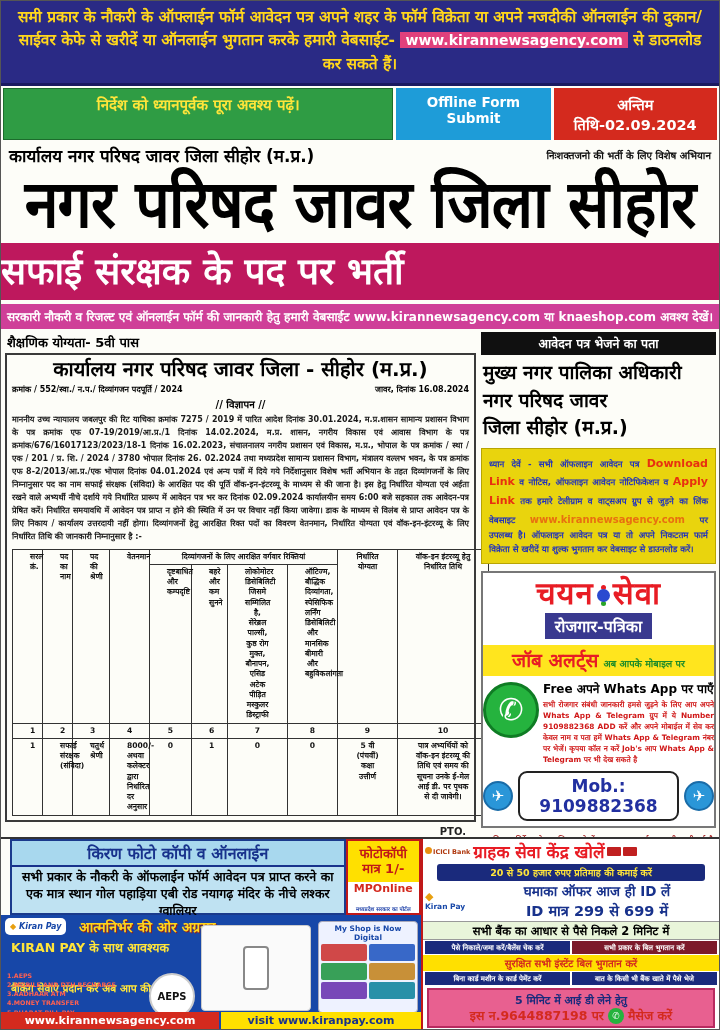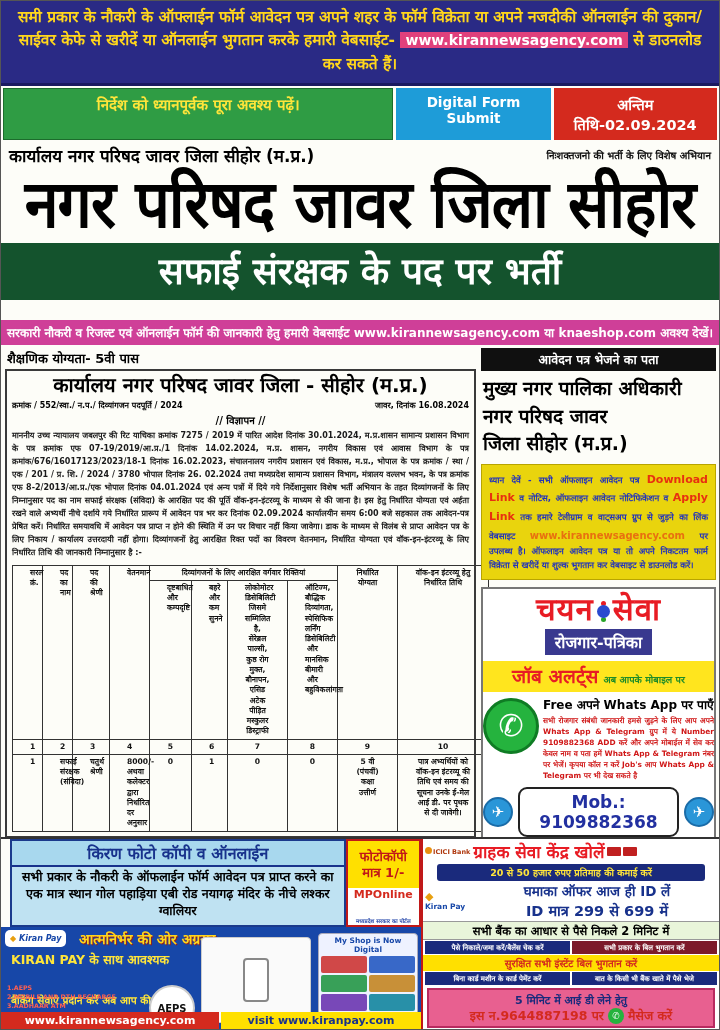--- a/index.html
+++ b/index.html
@@ -15,21 +15,21 @@
   .notice-row { display:flex; gap:3px; padding:2px 2px; }
   .notice-green { flex:1.9; background:#2f9c44; color:#ffe53a; font-weight:bold; font-size:15px; text-align:center; padding:5px 16px; border:1px solid #1c6c2c; }
   .notice-blue { flex:0.8; background:#1e9cd8; color:#fff; font-weight:bold; font-size:13.5px; text-align:center; padding:6px 2px; }
   .notice-red { flex:0.85; background:#d42a1e; color:#ffffff; font-weight:bold; font-size:14.5px; text-align:center; padding:6px 2px; }
 
   .office-row { display:flex; justify-content:space-between; align-items:center; padding:2px 8px 0; }
   .office-row .left { font-size:17px; font-weight:900; color:#000; }
   .office-row .right { font-size:10px; font-weight:bold; color:#111; }
 
   .main-title { font-size:61px; font-weight:900; color:#000; text-align:center; line-height:1.02; letter-spacing:-1px; transform:scaleY(1.08); padding:6px 0 2px; white-space:nowrap; }
-  .sub-banner { background:#14532d; color:#fff; font-size:37px; font-weight:900; text-align:center; padding:1px 0 5px; margin:6px 0 18px; white-space:nowrap; }
+  .sub-banner { background:#be185d; color:#fff; font-size:37px; font-weight:900; text-align:left; padding:1px 0 5px; margin:6px 0 2px; white-space:nowrap; }
   .pink-strip { background:#cf3f98; color:#fff; font-size:12px; font-weight:bold; text-align:center; padding:4px 2px; margin:2px 0; }
 
   
   .main { display:flex; flex:1; overflow:hidden; }
   .col-left { width:478px; padding:1px 3px 0 4px; display:flex; flex-direction:column; }
   .col-right { width:242px; padding:1px 3px 0 2px; display:flex; flex-direction:column; }
 
   .edu-line { font-size:13px; font-weight:900; color:#000; padding:1px 2px 2px; }
   .notice-box { border:2px solid #3a3a3a; padding:3px 5px 4px; flex:1; display:flex; flex-direction:column; }
   .nb-title { font-size:20px; font-weight:900; text-align:center; line-height:1.1; }
@@ -61,21 +61,21 @@
   .free-line { font-size:12px; font-weight:900; color:#000; }
   .wa-info { font-size:7.4px; font-weight:bold; color:#d01818; line-height:1.5; text-align:justify; margin-top:2px; }
   .mob-row { display:flex; align-items:center; justify-content:center; gap:5px; margin-top:5px; }
   .tg-icon { width:30px; height:30px; border-radius:50%; background:#2a96d8; color:#fff; font-size:15px; display:flex; align-items:center; justify-content:center; flex:none; border:2px solid #1a6ca8; }
   .mob-box { border:2px solid #222; border-radius:9px; background:#fff; color:#2230a0; font-size:17px; font-weight:900; padding:3px 10px; }
   .disclaimer { font-size:7.6px; font-weight:bold; color:#a82828; text-align:justify; line-height:1.55; padding:6px 3px 0; }
 
   
   .bottom { display:flex; height:192px; border-top:2px solid #333; }
   .bottom-left { width:420px; display:flex; flex-direction:column; }
-  .bl-row1 { display:flex; height:88px;margin-left:9px; }
+  .bl-row1 { display:flex; height:76px;margin-left:9px; }
   .kiran-photo { width:343px; background:#bfe2f2; border:2px solid #1a3a8c; display:flex; flex-direction:column; }
   .kp-header { color:#18328c; font-size:16px; font-weight:900; text-align:center; border-bottom:2px solid #18328c; padding:1px 0; background:#a8d8ee; }
   .kp-body { font-size:12.5px; font-weight:900; color:#000; text-align:center; line-height:1.35; padding:2px 4px; }
   .photocopy { width:77px; display:flex; flex-direction:column; border:2px solid #c01818; }
   .pc-top { background:#ffe000; color:#c01818; font-size:13px; font-weight:900; text-align:center; flex:1.3; display:flex; flex-direction:column; justify-content:center; line-height:1.2; }
   .pc-bottom { background:#fff; text-align:center; flex:1; display:flex; flex-direction:column; justify-content:space-between; }
   .mponline { font-size:11px; font-weight:900; color:#1c8c28; }
   .mponline span { color:#d42a1e; }
   .mp-sub { font-size:5.5px; color:#2244aa; font-weight:bold; }
   .kiranpay-ad { flex:1; background:#1747a8; position:relative; color:#fff; overflow:hidden; }
@@ -127,21 +127,21 @@
 <div class="page">
 
   <div class="top-banner">
     <span>समी प्रकार के नौकरी के ऑफ्लाईन फॉर्म आवेदन पत्र अपने शहर के फॉर्म विक्रेता या अपने नजदीकी ऑनलाईन की दुकान/साईवर केफे से खरीदें या ऑनलाईन भुगतान करके हमारी वेबसाईट-</span>
     <span class="site">www.kirannewsagency.com</span>
     <span>से डाउनलोड कर सकते हैं।</span>
   </div>
 
   <div class="notice-row">
     <div class="notice-green">निर्देश को ध्यानपूर्वक पूरा अवश्य पढ़ें।</div>
-    <div class="notice-blue">Digital Form Submit</div>
+    <div class="notice-blue">Offline Form Submit</div>
     <div class="notice-red">अन्तिम तिथि-02.09.2024</div>
   </div>
 
   <div class="office-row">
     <div class="left">कार्यालय नगर परिषद जावर जिला सीहोर (म.प्र.)</div>
     <div class="right">निःशक्तजनो की भर्ती के लिए विशेष अभियान</div>
   </div>
 
   <div class="main-title">नगर परिषद जावर जिला सीहोर</div>
   <div class="sub-banner">सफाई संरक्षक के पद पर भर्ती</div>

